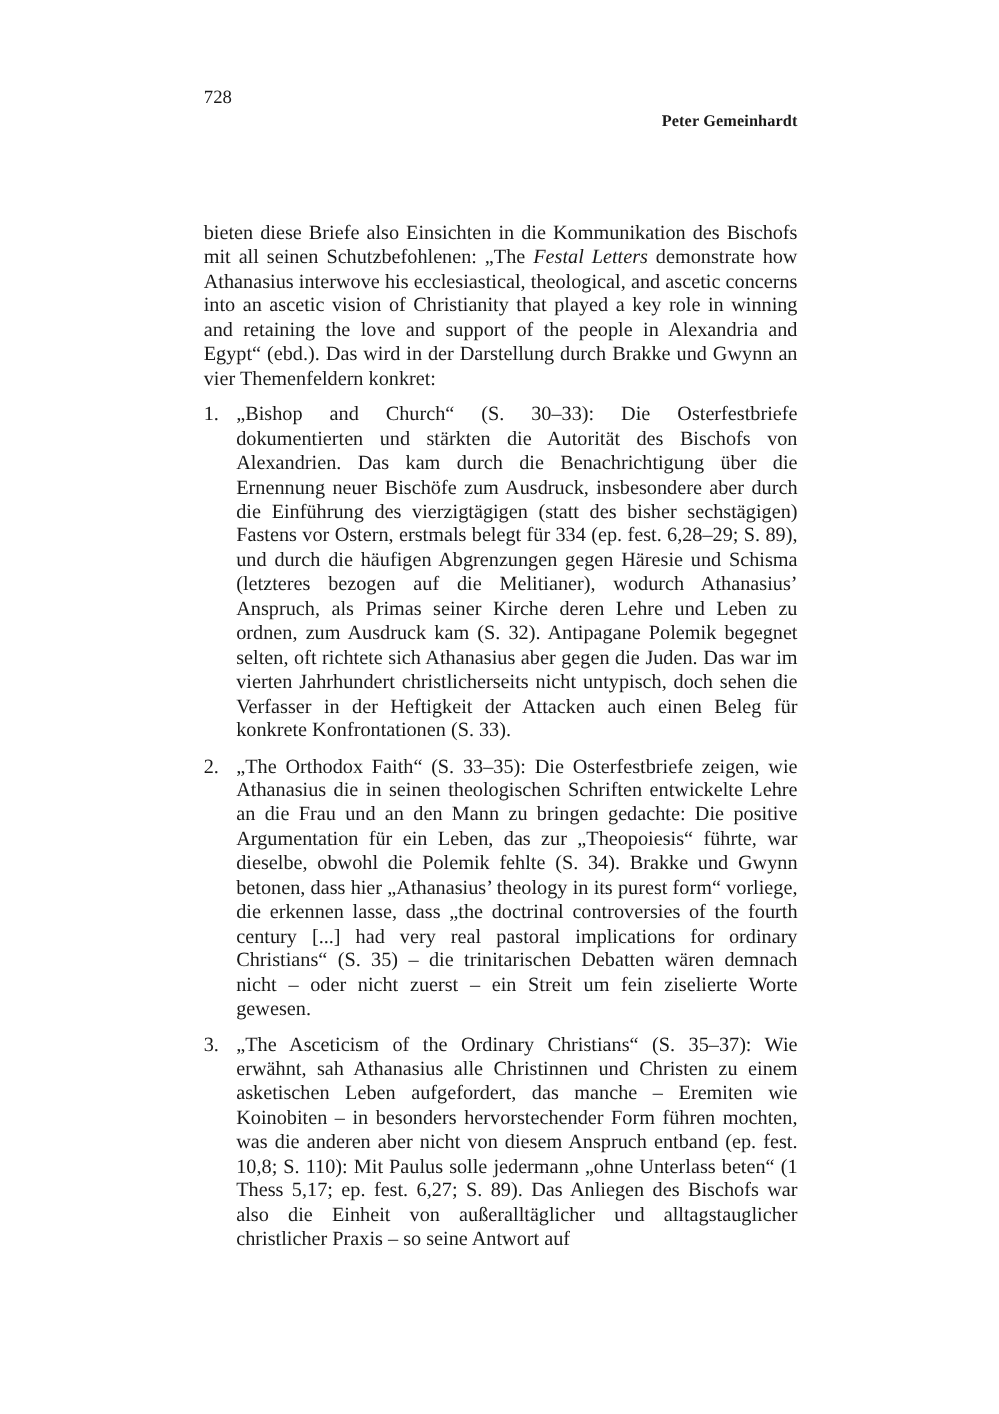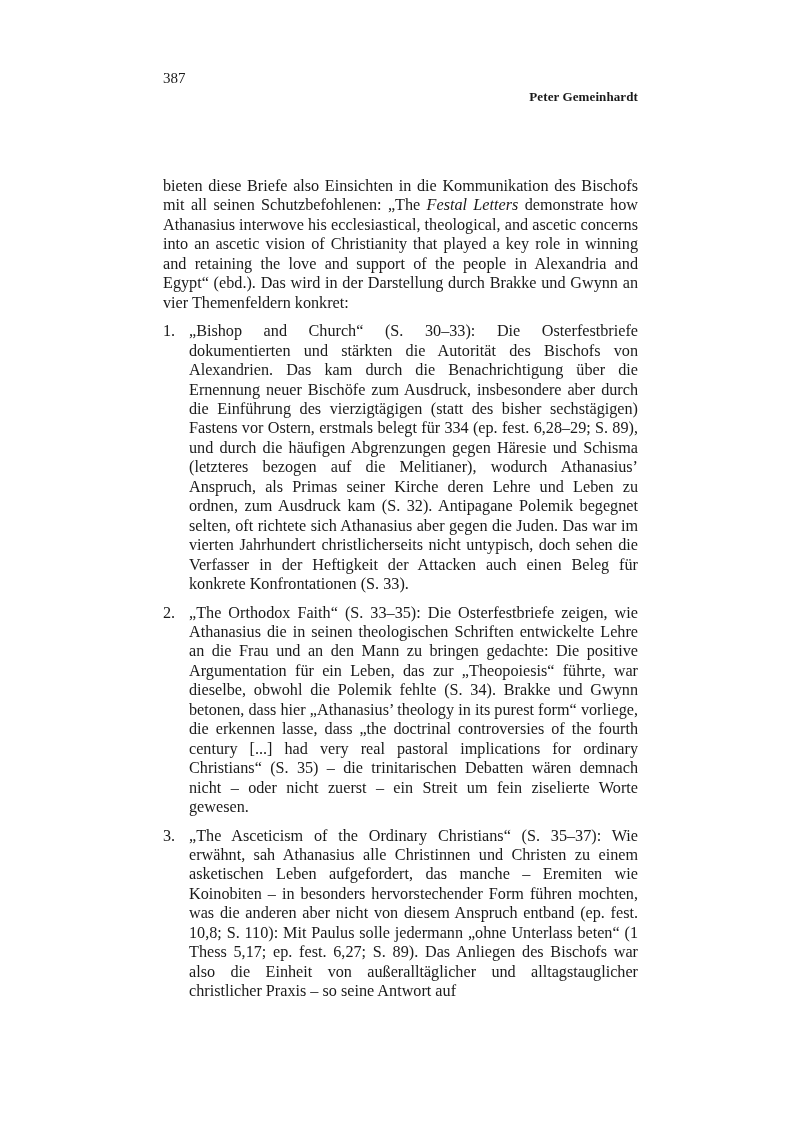--- a/index.html
+++ b/index.html
@@ -82,21 +82,21 @@
       text-align: justify;
     }
     em { font-style: italic; }
   </style>
 </head>
 <body>
 
 <div class="page">
 
   <div class="running-head">
-    <span class="page-number">387</span>
+    <span class="page-number">728</span>
     <span class="running-author">Peter Gemeinhardt</span>
   </div>
 
   <div class="body-text">
     <p><span>bieten diese Briefe also Einsichten in die Kommunikation des Bischofs mit all seinen Schutzbefohlenen: „The </span><em>Festal Letters</em><span> demonstrate how Athanasius interwove his ecclesiastical, theological, and ascetic concerns into an ascetic vision of Christianity that played a key role in winning and retaining the love and support of the people in Alexandria and Egypt“ (ebd.). Das wird in der Darstellung durch Brakke und Gwynn an vier Themenfeldern konkret:</span></p>
 
     <ol class="list">
       <li class="list-item">
         <span class="list-num">1.</span>
         <span class="list-text">„Bishop and Church“ (S. 30–33): Die Osterfestbriefe dokumentierten und stärkten die Autorität des Bischofs von Alexandrien. Das kam durch die Benachrichtigung über die Ernennung neuer Bischöfe zum Ausdruck, insbesondere aber durch die Einführung des vierzigtägigen (statt des bisher sechstägigen) Fastens vor Ostern, erstmals belegt für 334 (ep. fest. 6,28–29; S. 89), und durch die häufigen Abgrenzungen gegen Häresie und Schisma (letzteres bezogen auf die Melitianer), wo­durch Athanasius’ Anspruch, als Primas seiner Kirche deren Lehre und Leben zu ordnen, zum Ausdruck kam (S. 32). Antipagane Polemik be­gegnet selten, oft richtete sich Athanasius aber gegen die Juden. Das war im vierten Jahrhundert christlicherseits nicht untypisch, doch sehen die Verfasser in der Heftigkeit der Attacken auch einen Beleg für konkrete Konfrontationen (S. 33).</span>

